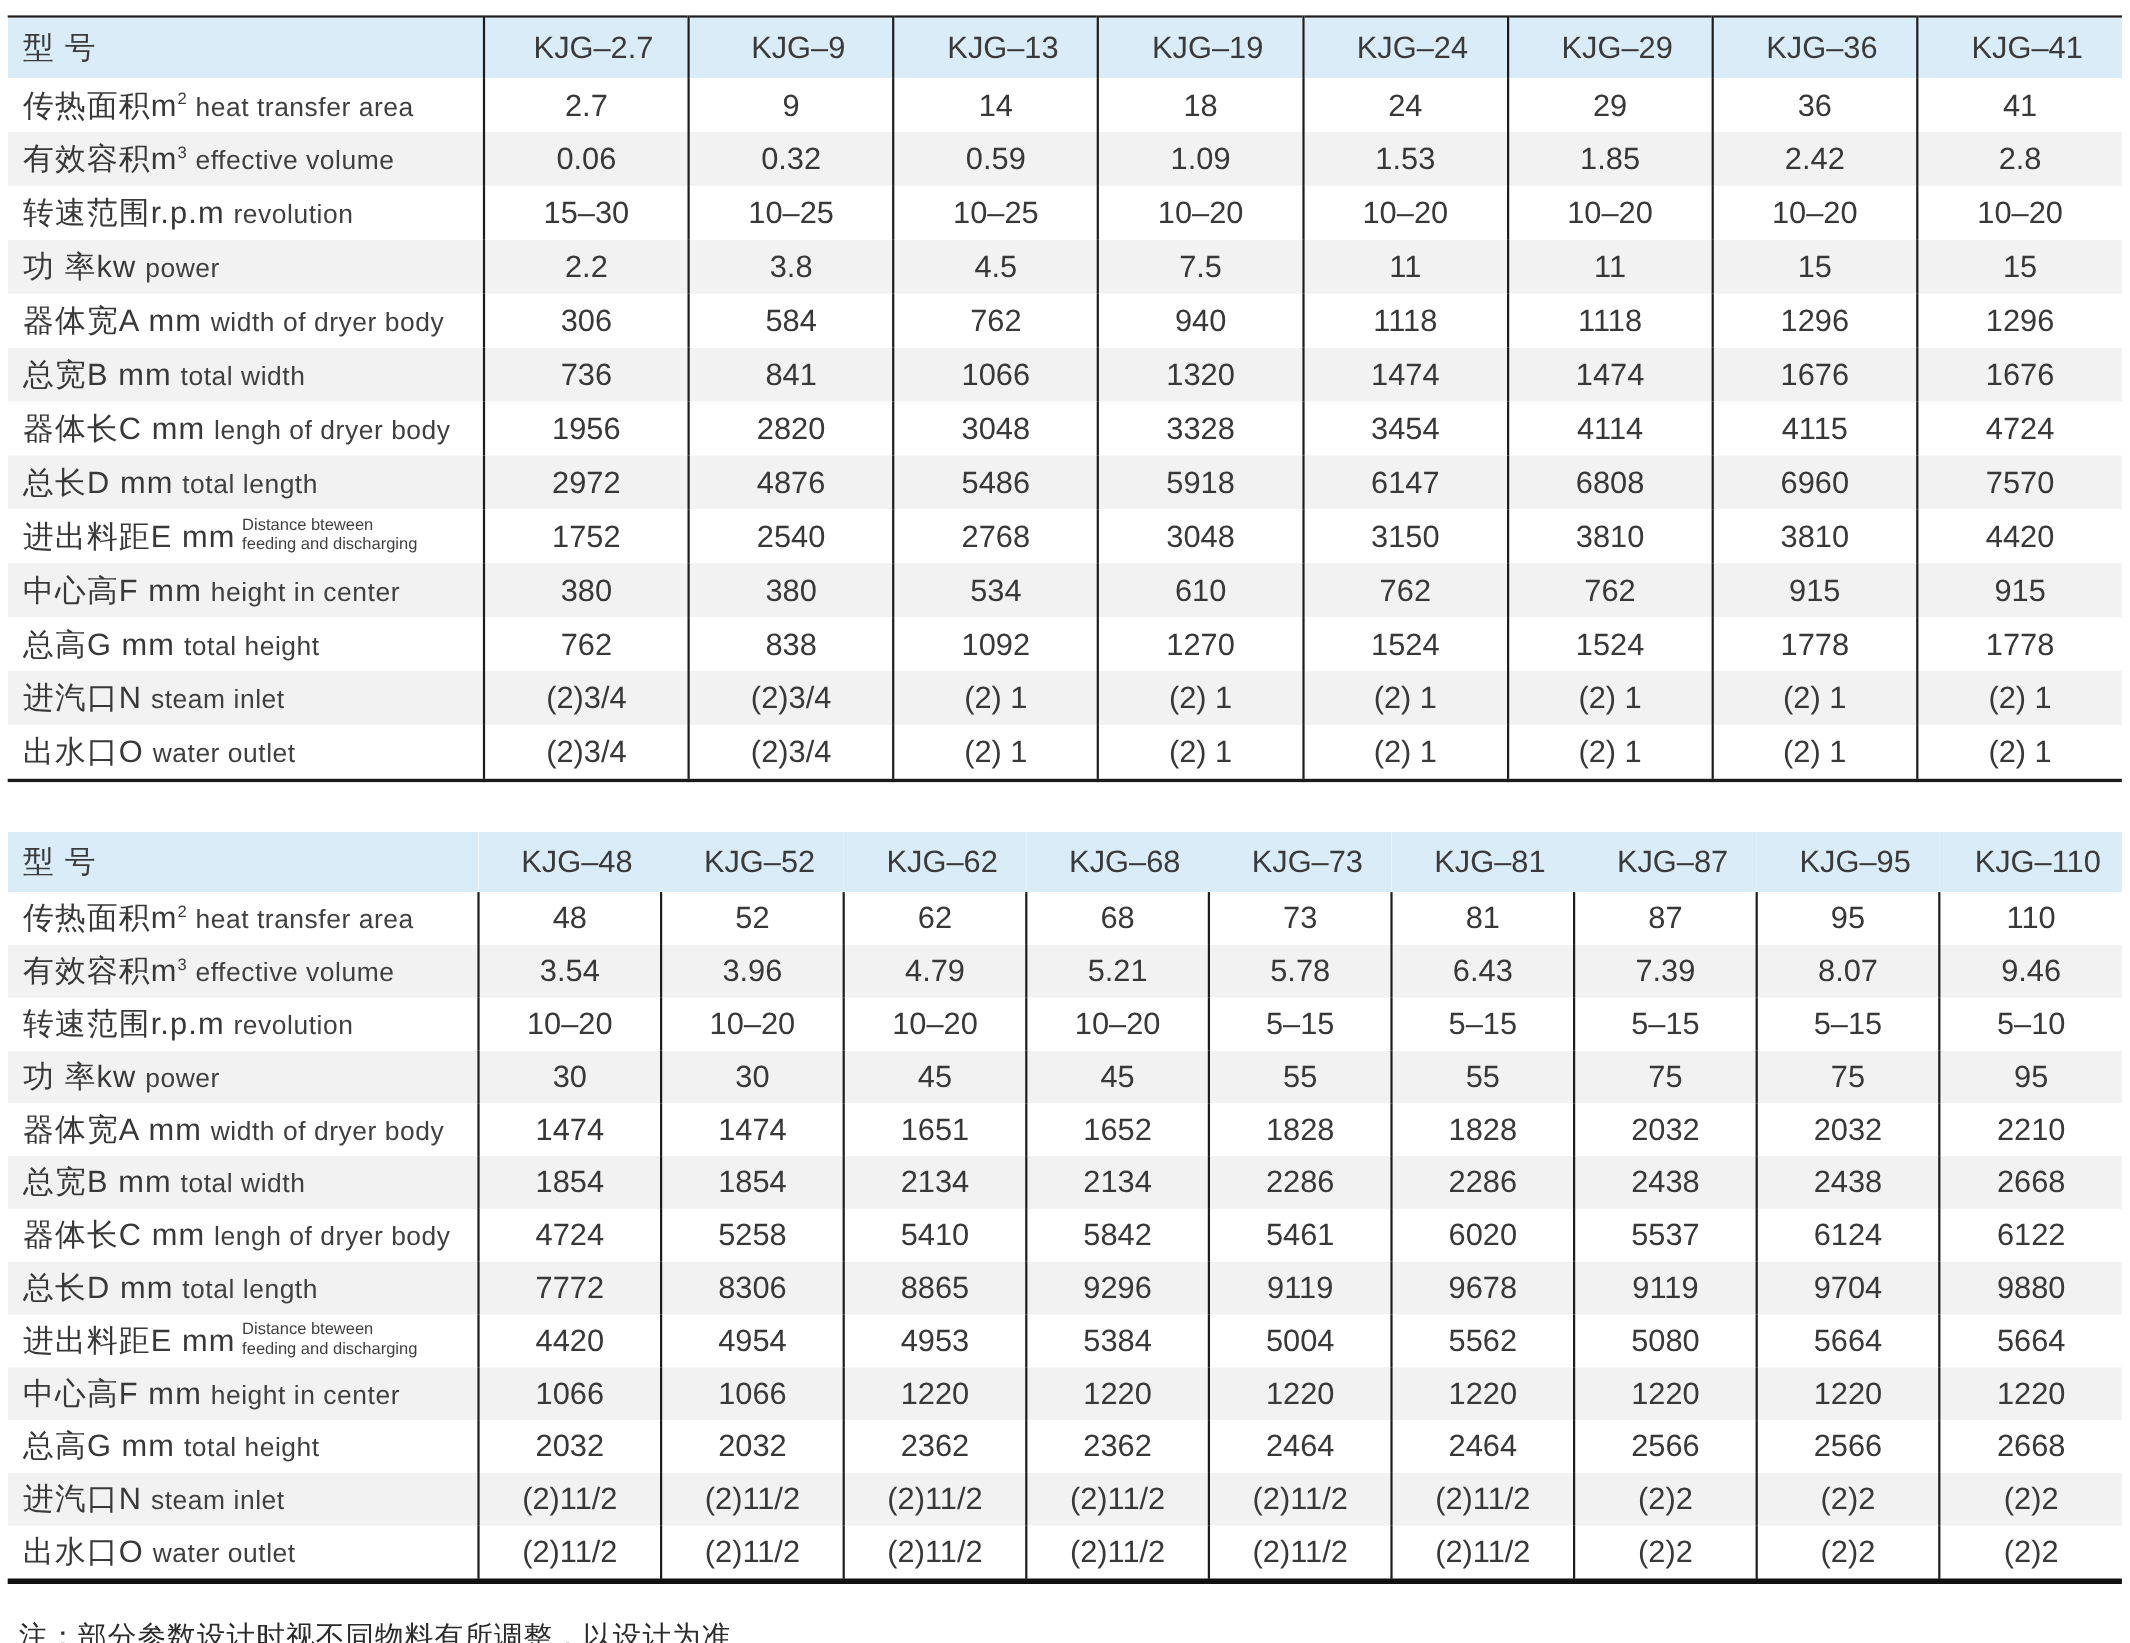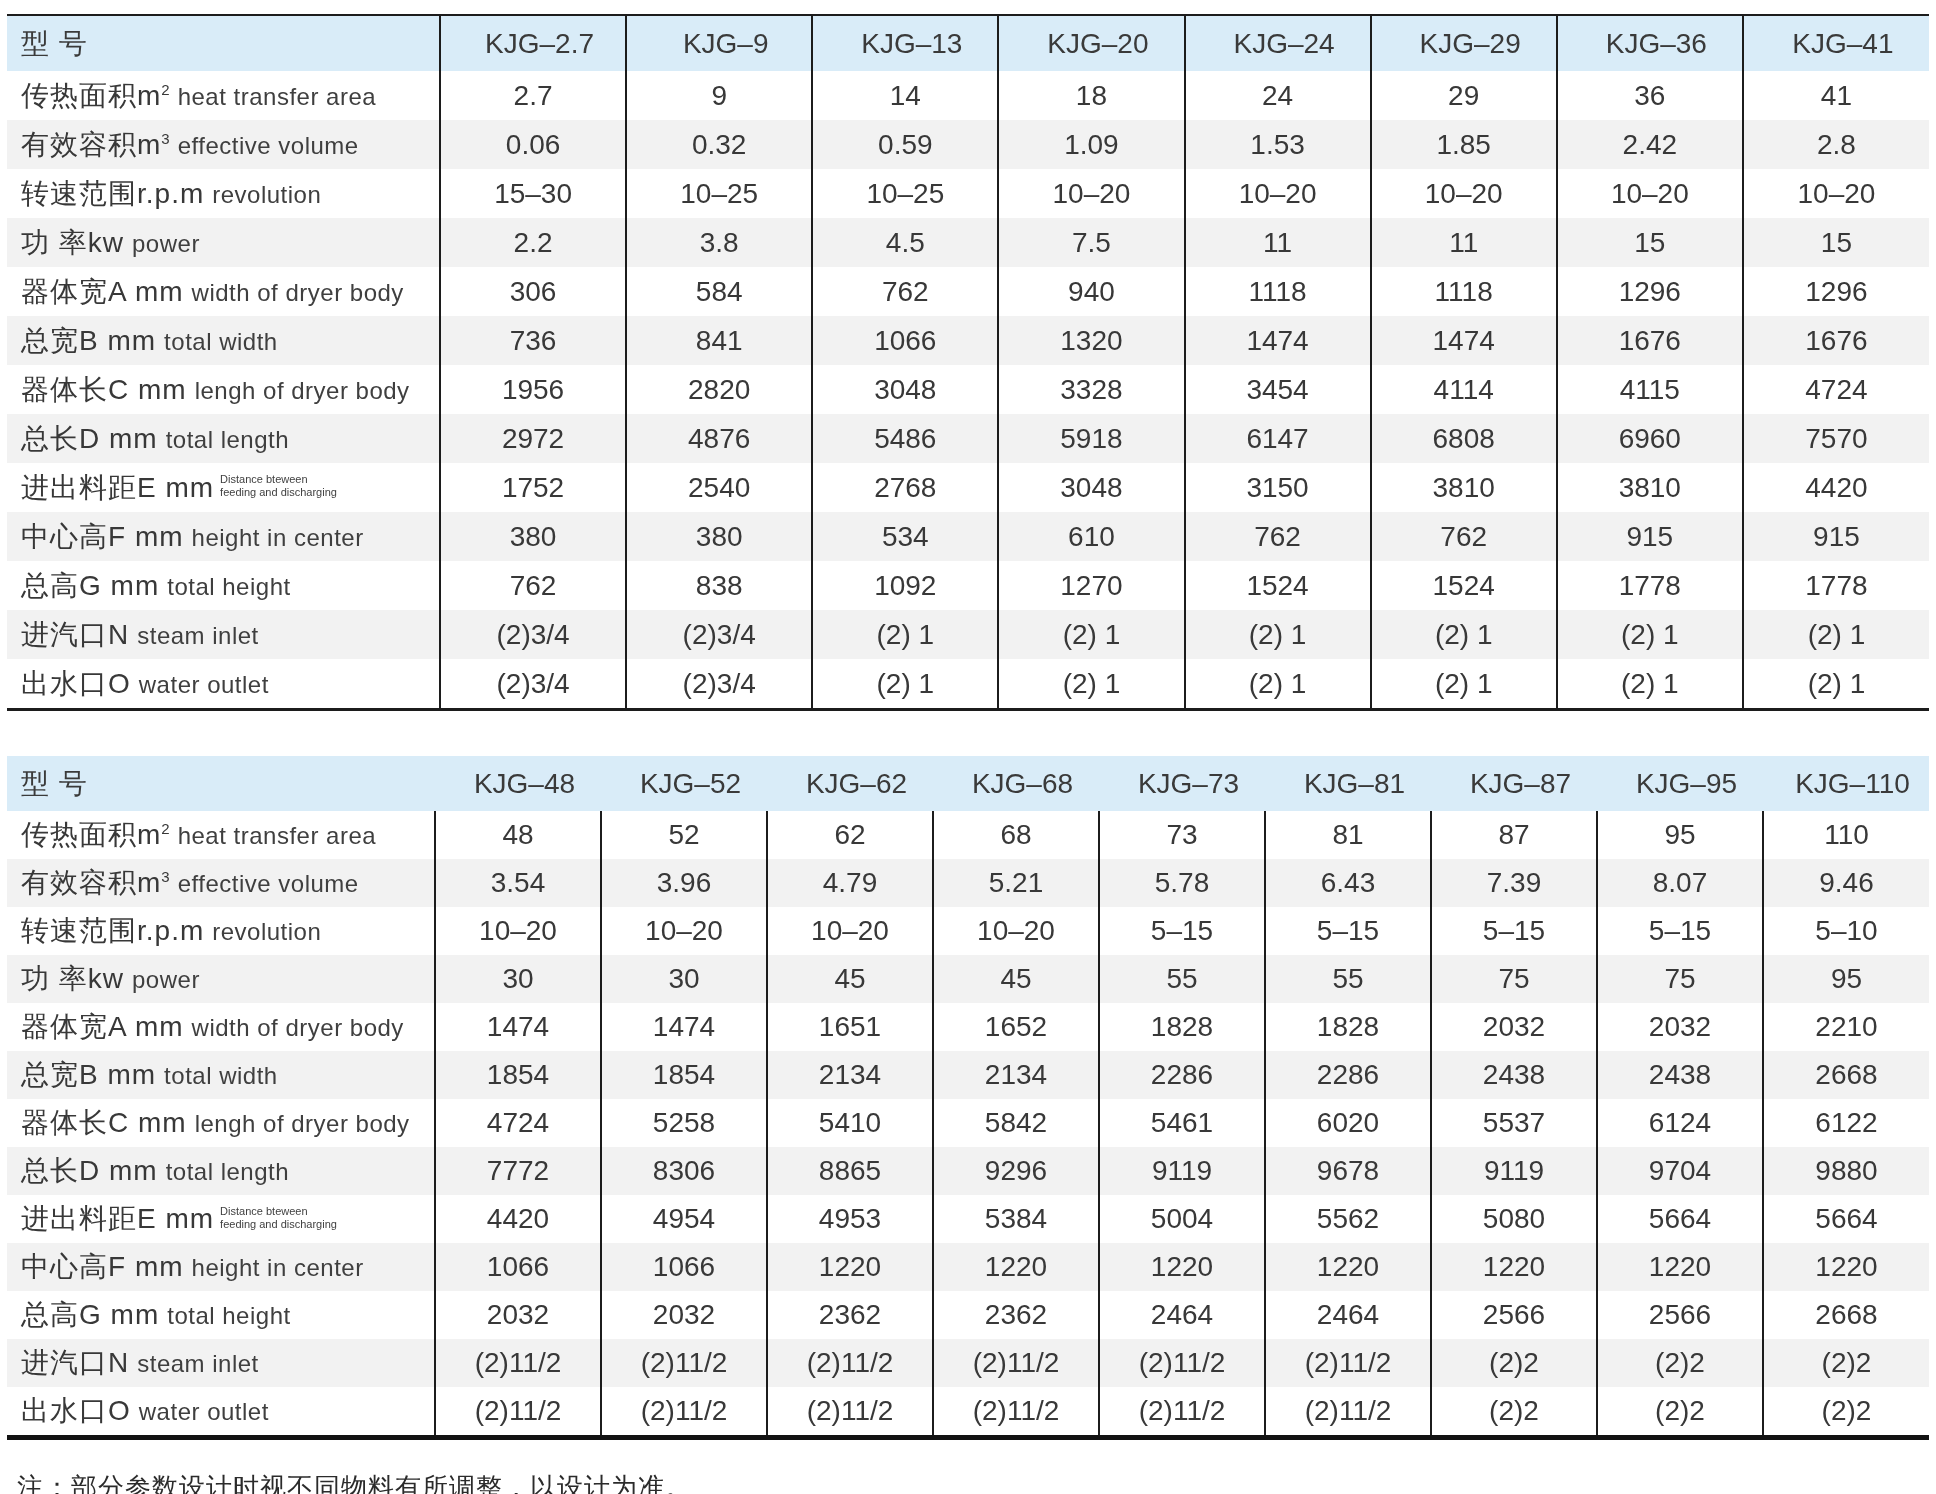--- a/index.html
+++ b/index.html
@@ -30,21 +30,21 @@
 
   
   .t1 thead th + th, .t1 tbody td + td{border-left:2px solid #1c1c1c;}
   .t2 tbody td + td{border-left:2px solid #1c1c1c;}
 
   td.label-cell, th.label-cell{text-align:left;padding-left:14px;background-clip:padding-box;}
   .zh{font-size:28px;letter-spacing:1px;}
   .zh sup{font-size:15px;letter-spacing:0;}
   .en{font-size:24px;margin-left:8px;color:#3f3f3f;letter-spacing:0.5px;}
   .en-multi{
-    display:inline-block;vertical-align:middle;font-size:11px;
+    display:inline-block;vertical-align:middle;font-size:15px;
     line-height:1.15;margin-left:6px;letter-spacing:0;transform:translateY(-3px);
   }
   .note{margin-top:30px;padding-left:10px;font-size:26px;color:#2b2b2b;letter-spacing:1px;}
 </style>
 </head>
 <body>
 
 <div class="page">
   <table class="spec-table t1">
       <colgroup>
@@ -57,21 +57,21 @@
         <col>
         <col>
         <col>
       </colgroup>
       <thead>
         <tr>
           <th class="label-cell"><span class="zh">型 号</span></th>
           <th>KJG–2.7</th>
           <th>KJG–9</th>
           <th>KJG–13</th>
-          <th>KJG–20</th>
+          <th>KJG–19</th>
           <th>KJG–24</th>
           <th>KJG–29</th>
           <th>KJG–36</th>
           <th>KJG–41</th>
         </tr>
       </thead>
       <tbody>
         <tr>
           <td class="label-cell"><span class="zh">传热面积m<sup>2</sup></span><span class="en">heat transfer area</span></td>
           <td>2.7</td>

